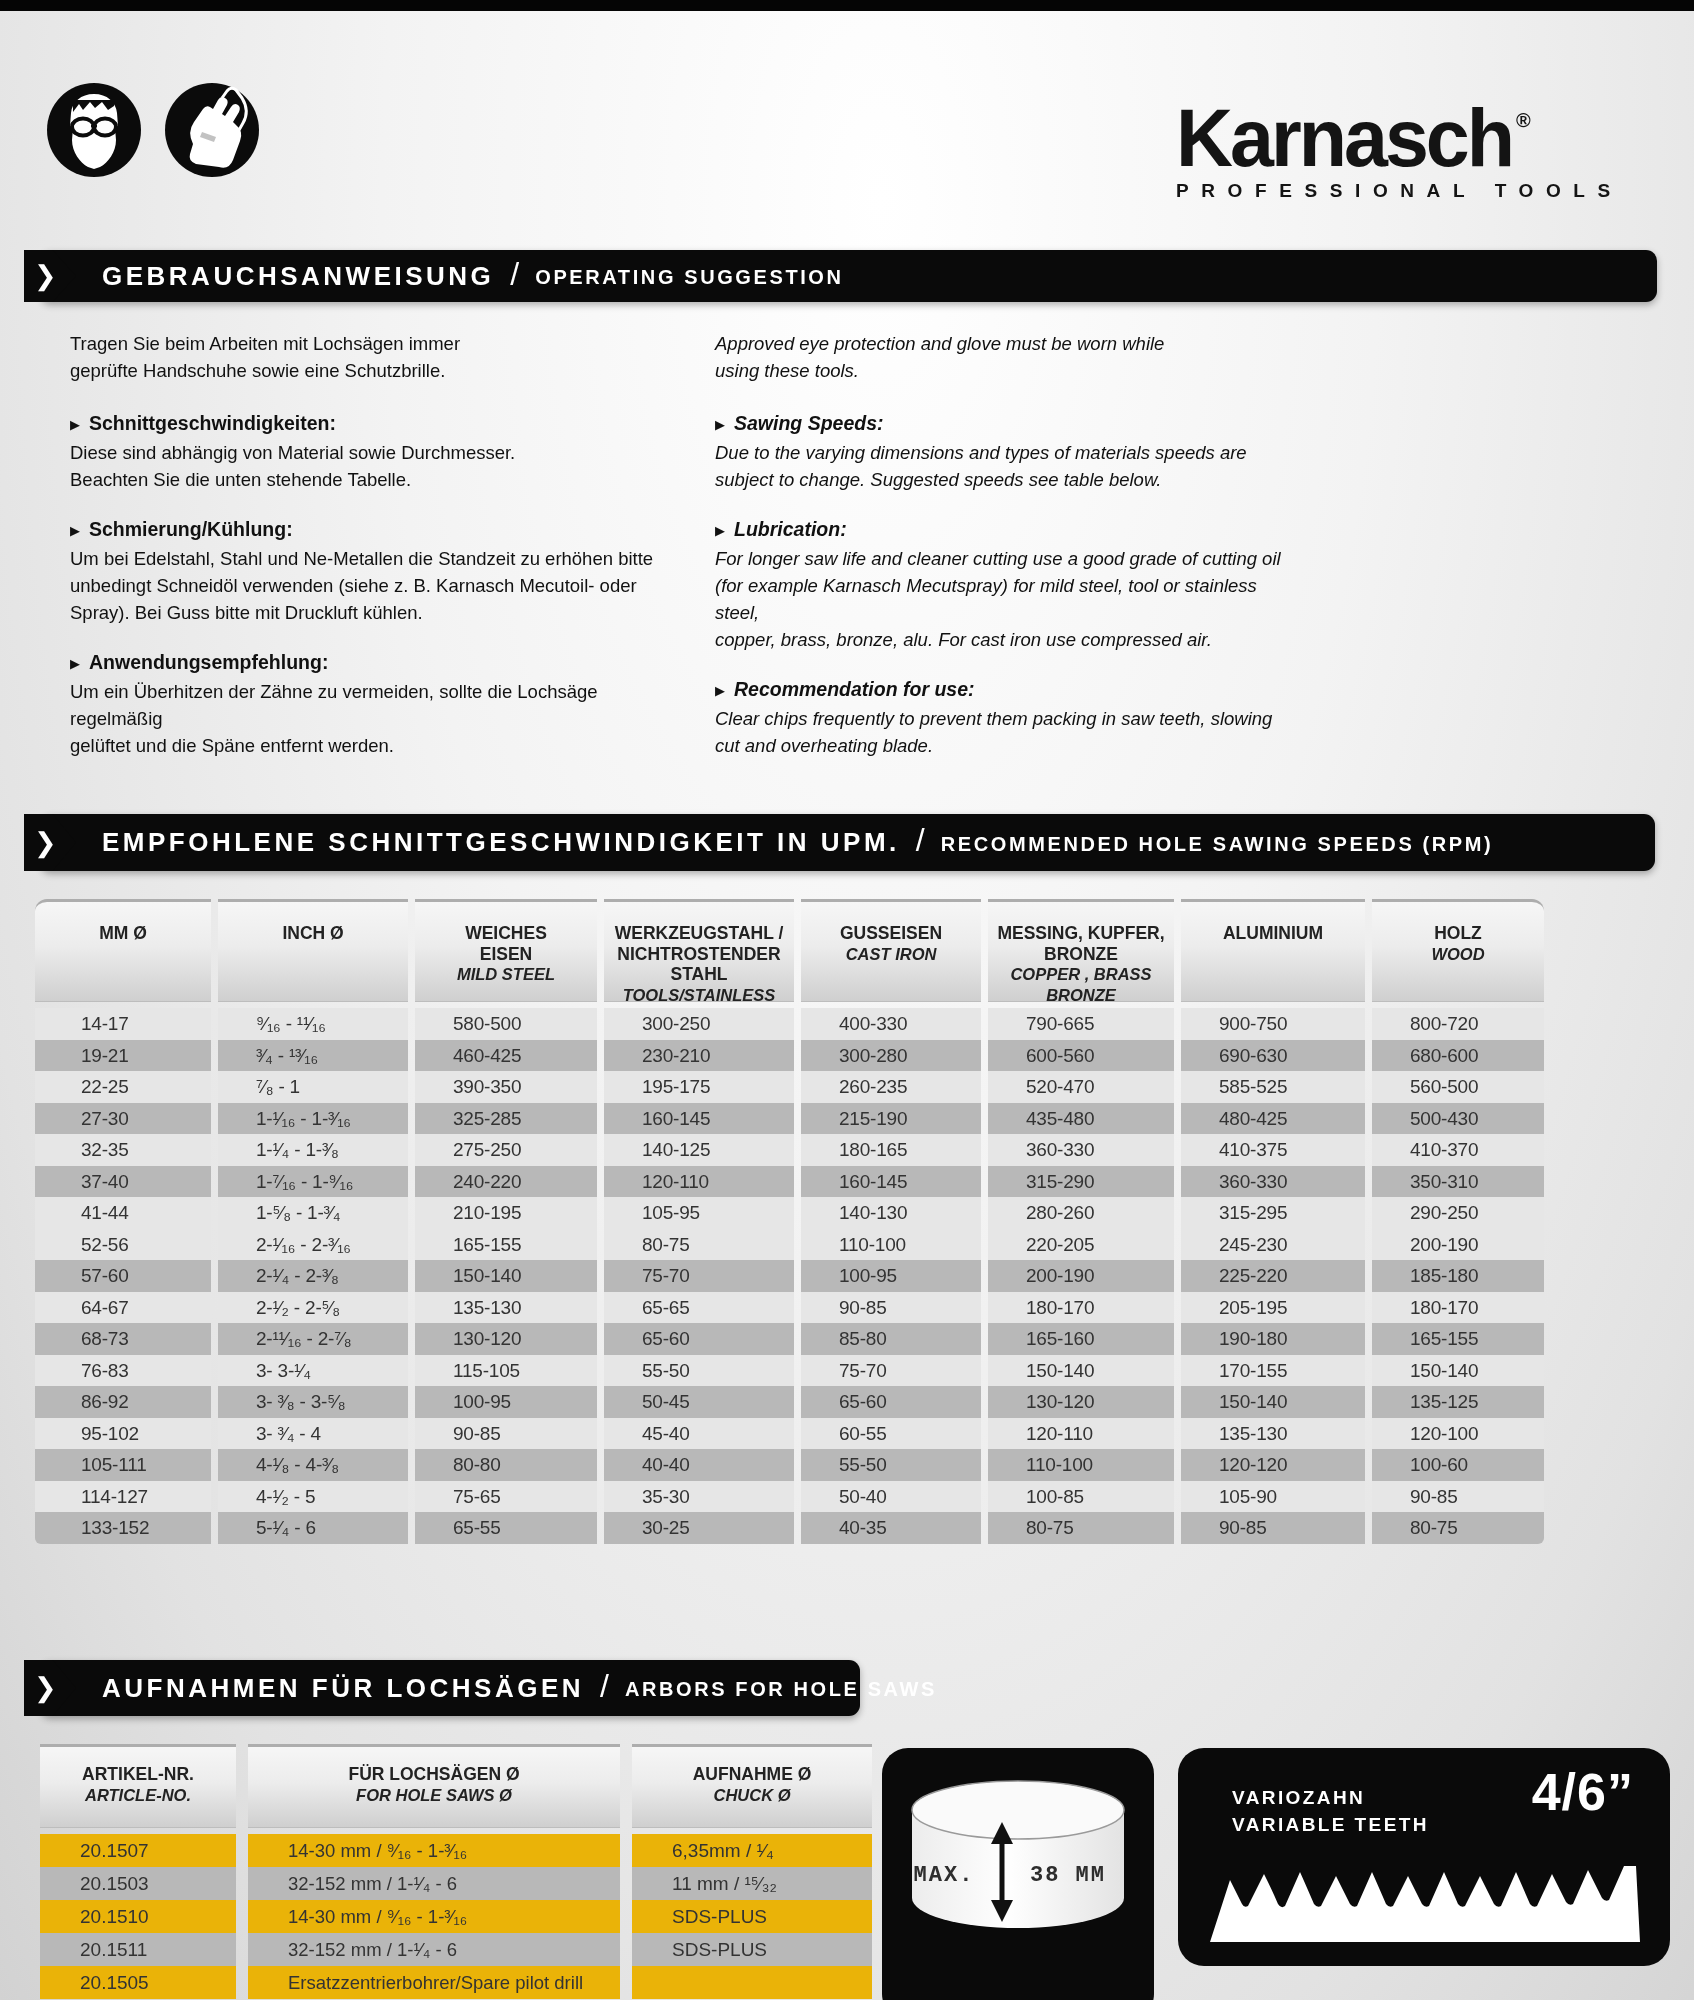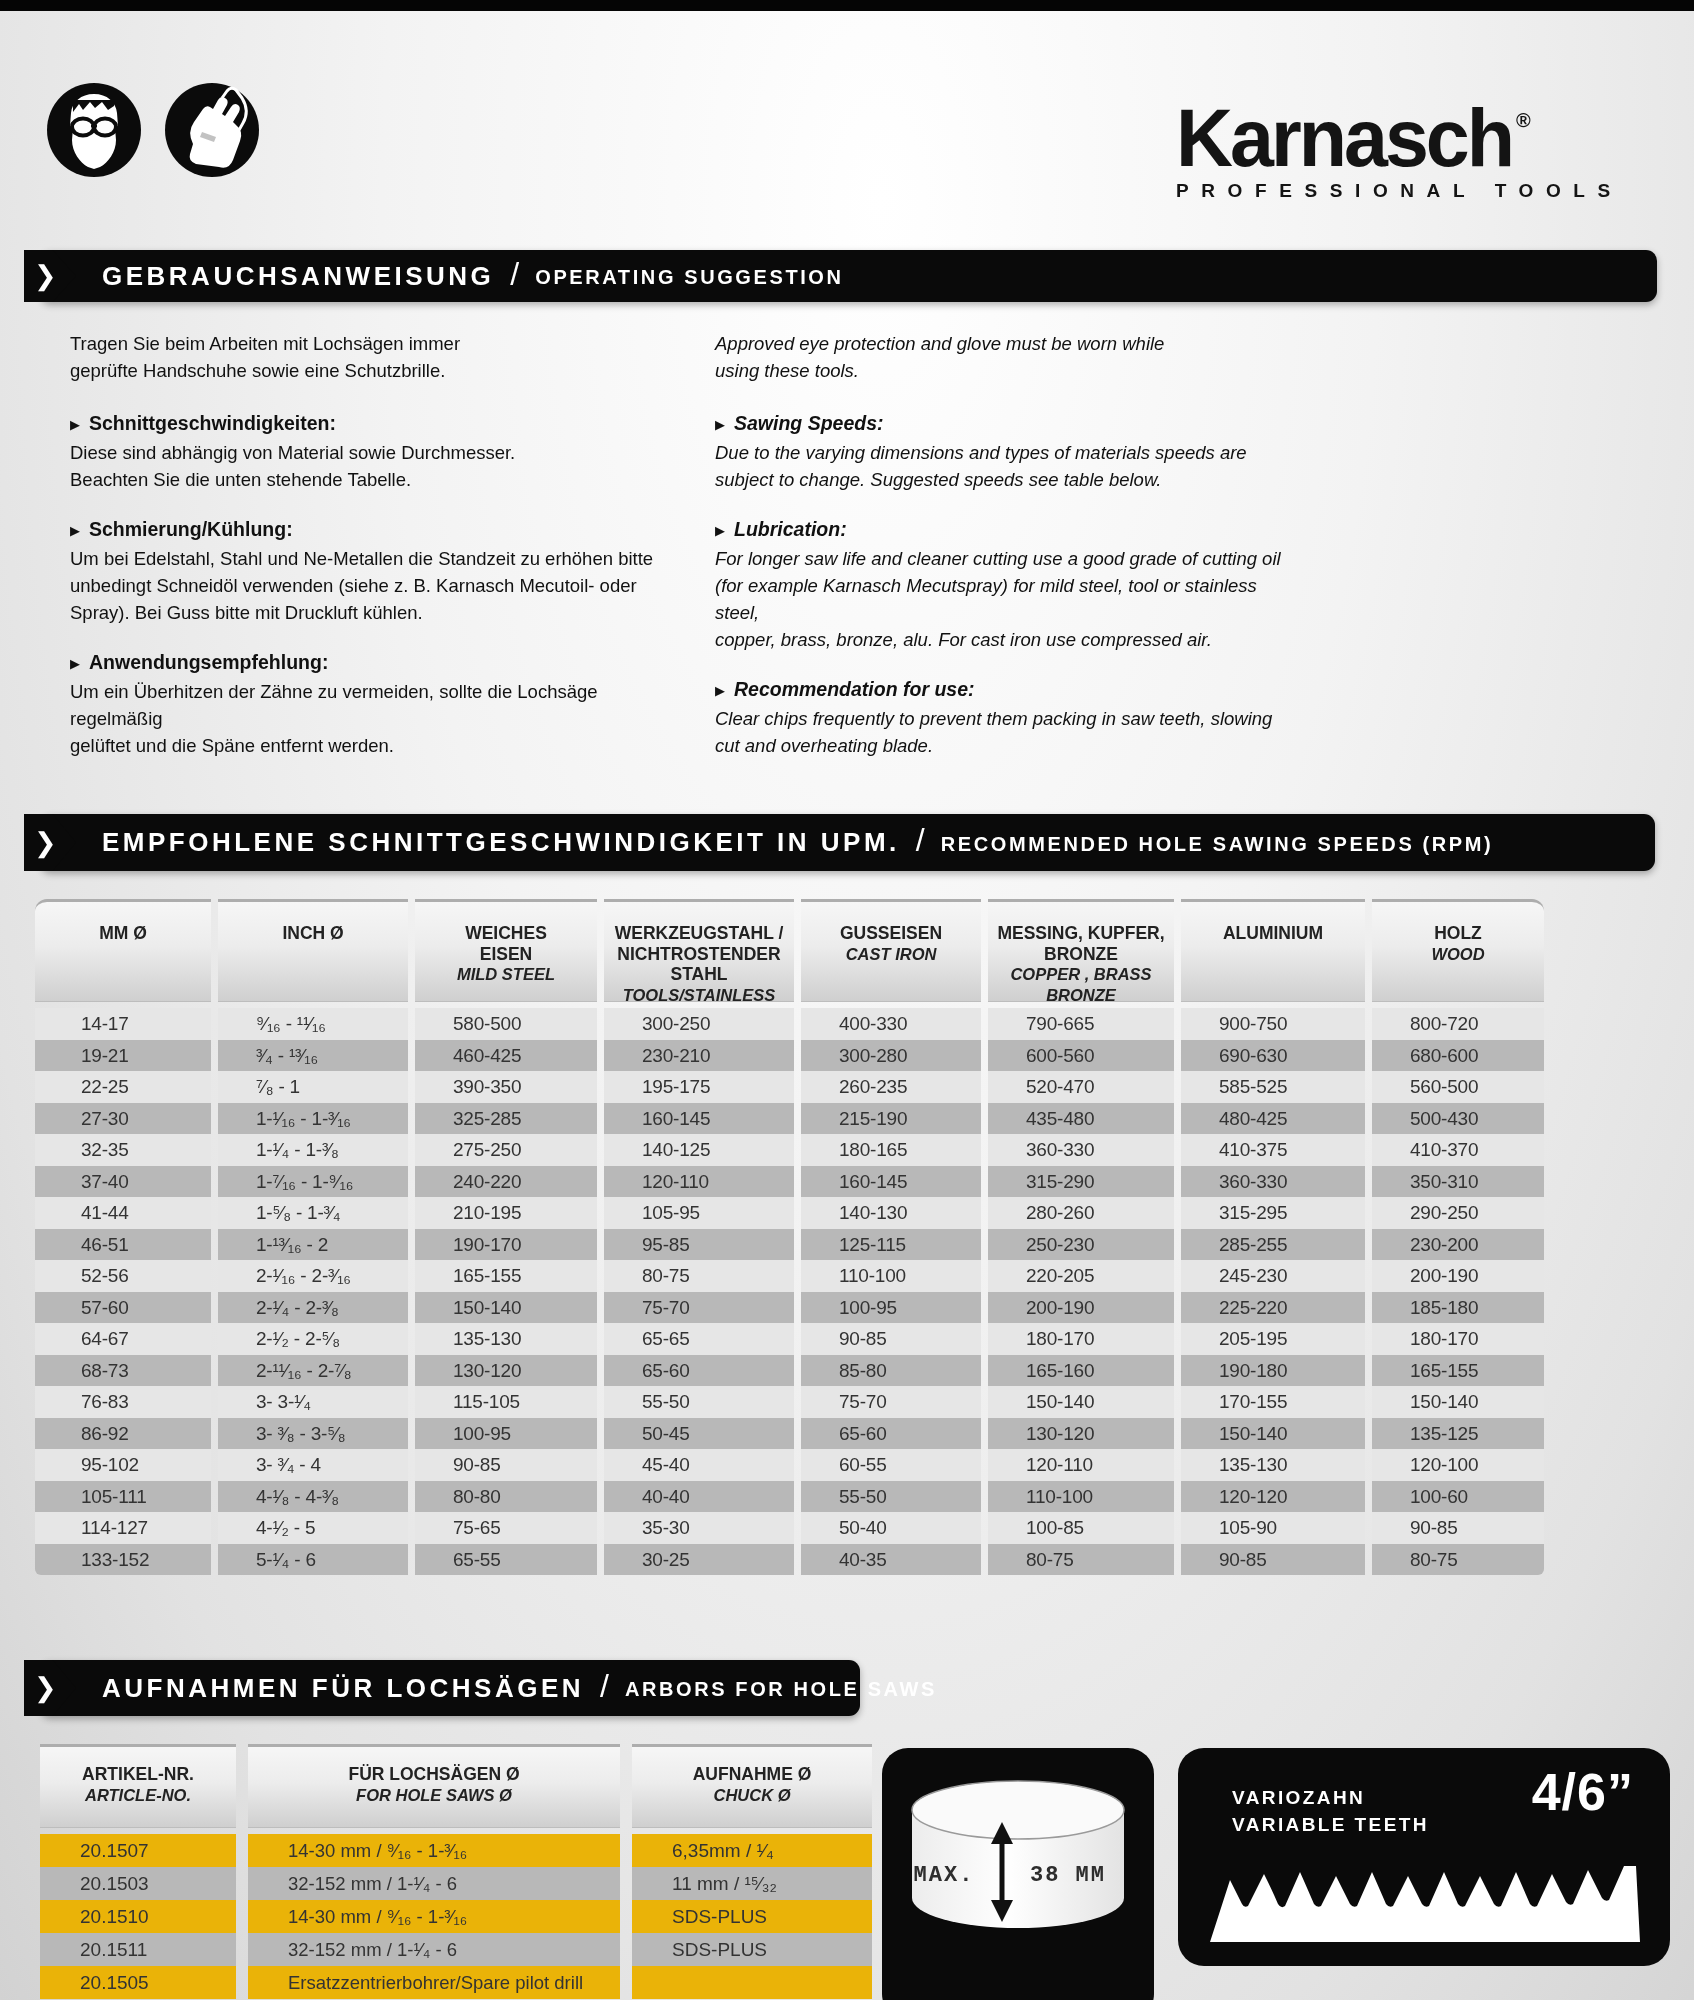--- a/index.html
+++ b/index.html
@@ -280,30 +280,20 @@
           <div class="cell">41-44</div>
           <div class="cell">1-⁵⁄₈  -  1-³⁄₄</div>
           <div class="cell">210-195</div>
           <div class="cell">105-95</div>
           <div class="cell">140-130</div>
           <div class="cell">280-260</div>
           <div class="cell">315-295</div>
           <div class="cell">290-250</div>
         </div>
 
-        <div class="srow dark">
-          <div class="cell">46-51</div>
-          <div class="cell">1-¹³⁄₁₆ - 2</div>
-          <div class="cell">190-170</div>
-          <div class="cell">95-85</div>
-          <div class="cell">125-115</div>
-          <div class="cell">250-230</div>
-          <div class="cell">285-255</div>
-          <div class="cell">230-200</div>
-        </div>
 
         <div class="srow light">
           <div class="cell">52-56</div>
           <div class="cell">2-¹⁄₁₆  - 2-³⁄₁₆</div>
           <div class="cell">165-155</div>
           <div class="cell">80-75</div>
           <div class="cell">110-100</div>
           <div class="cell">220-205</div>
           <div class="cell">245-230</div>
           <div class="cell">200-190</div>

